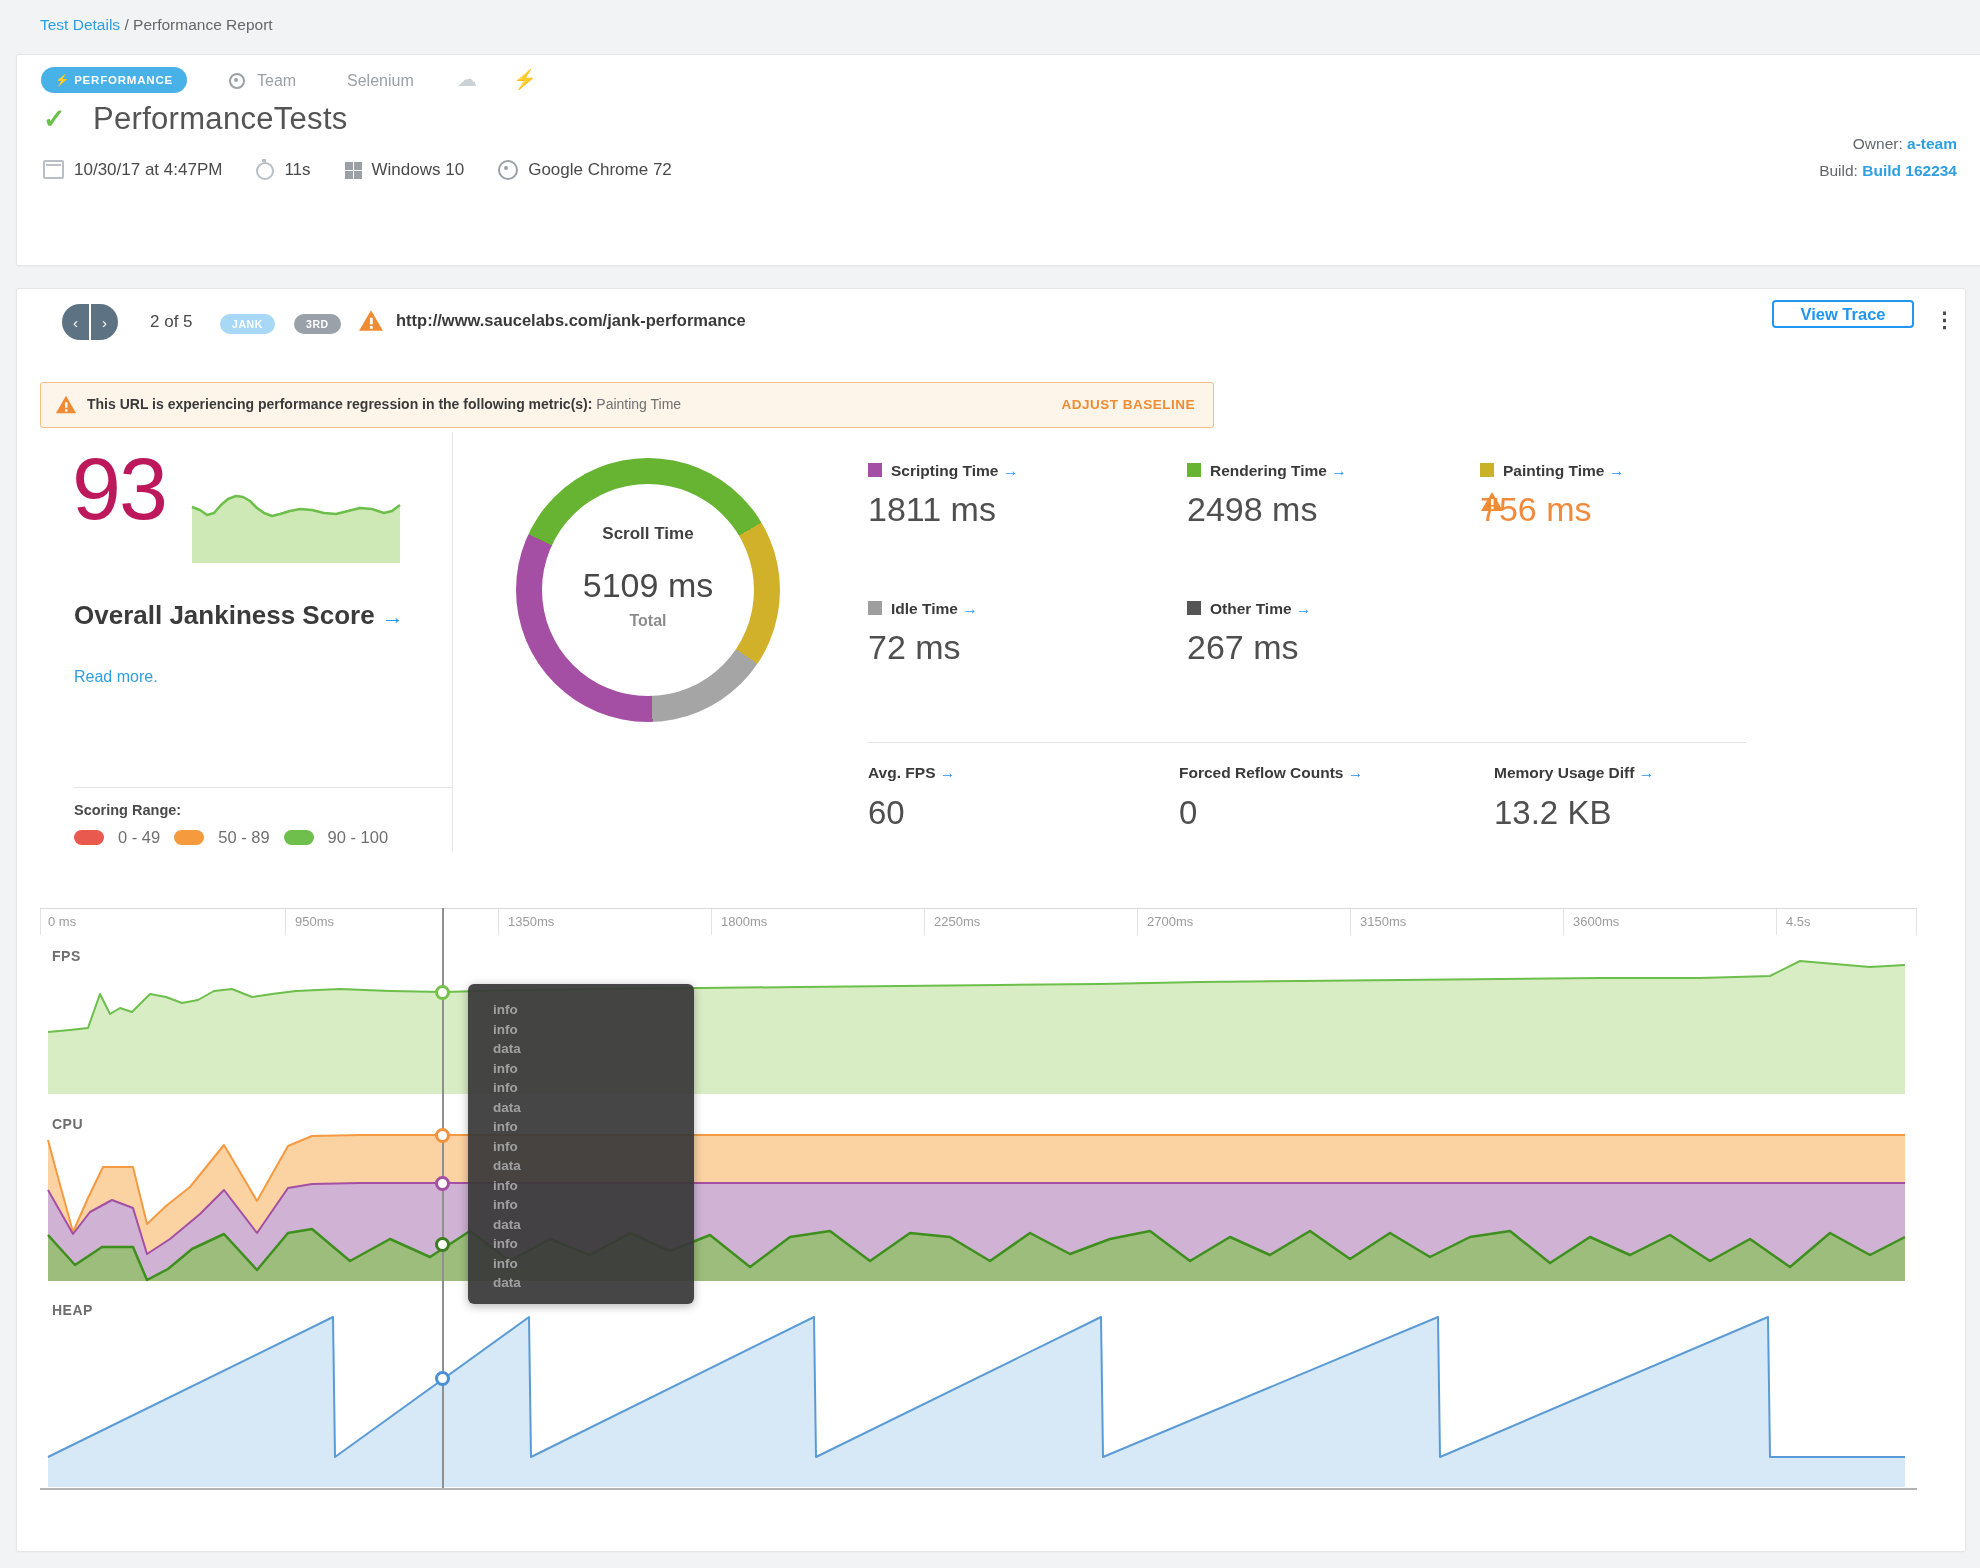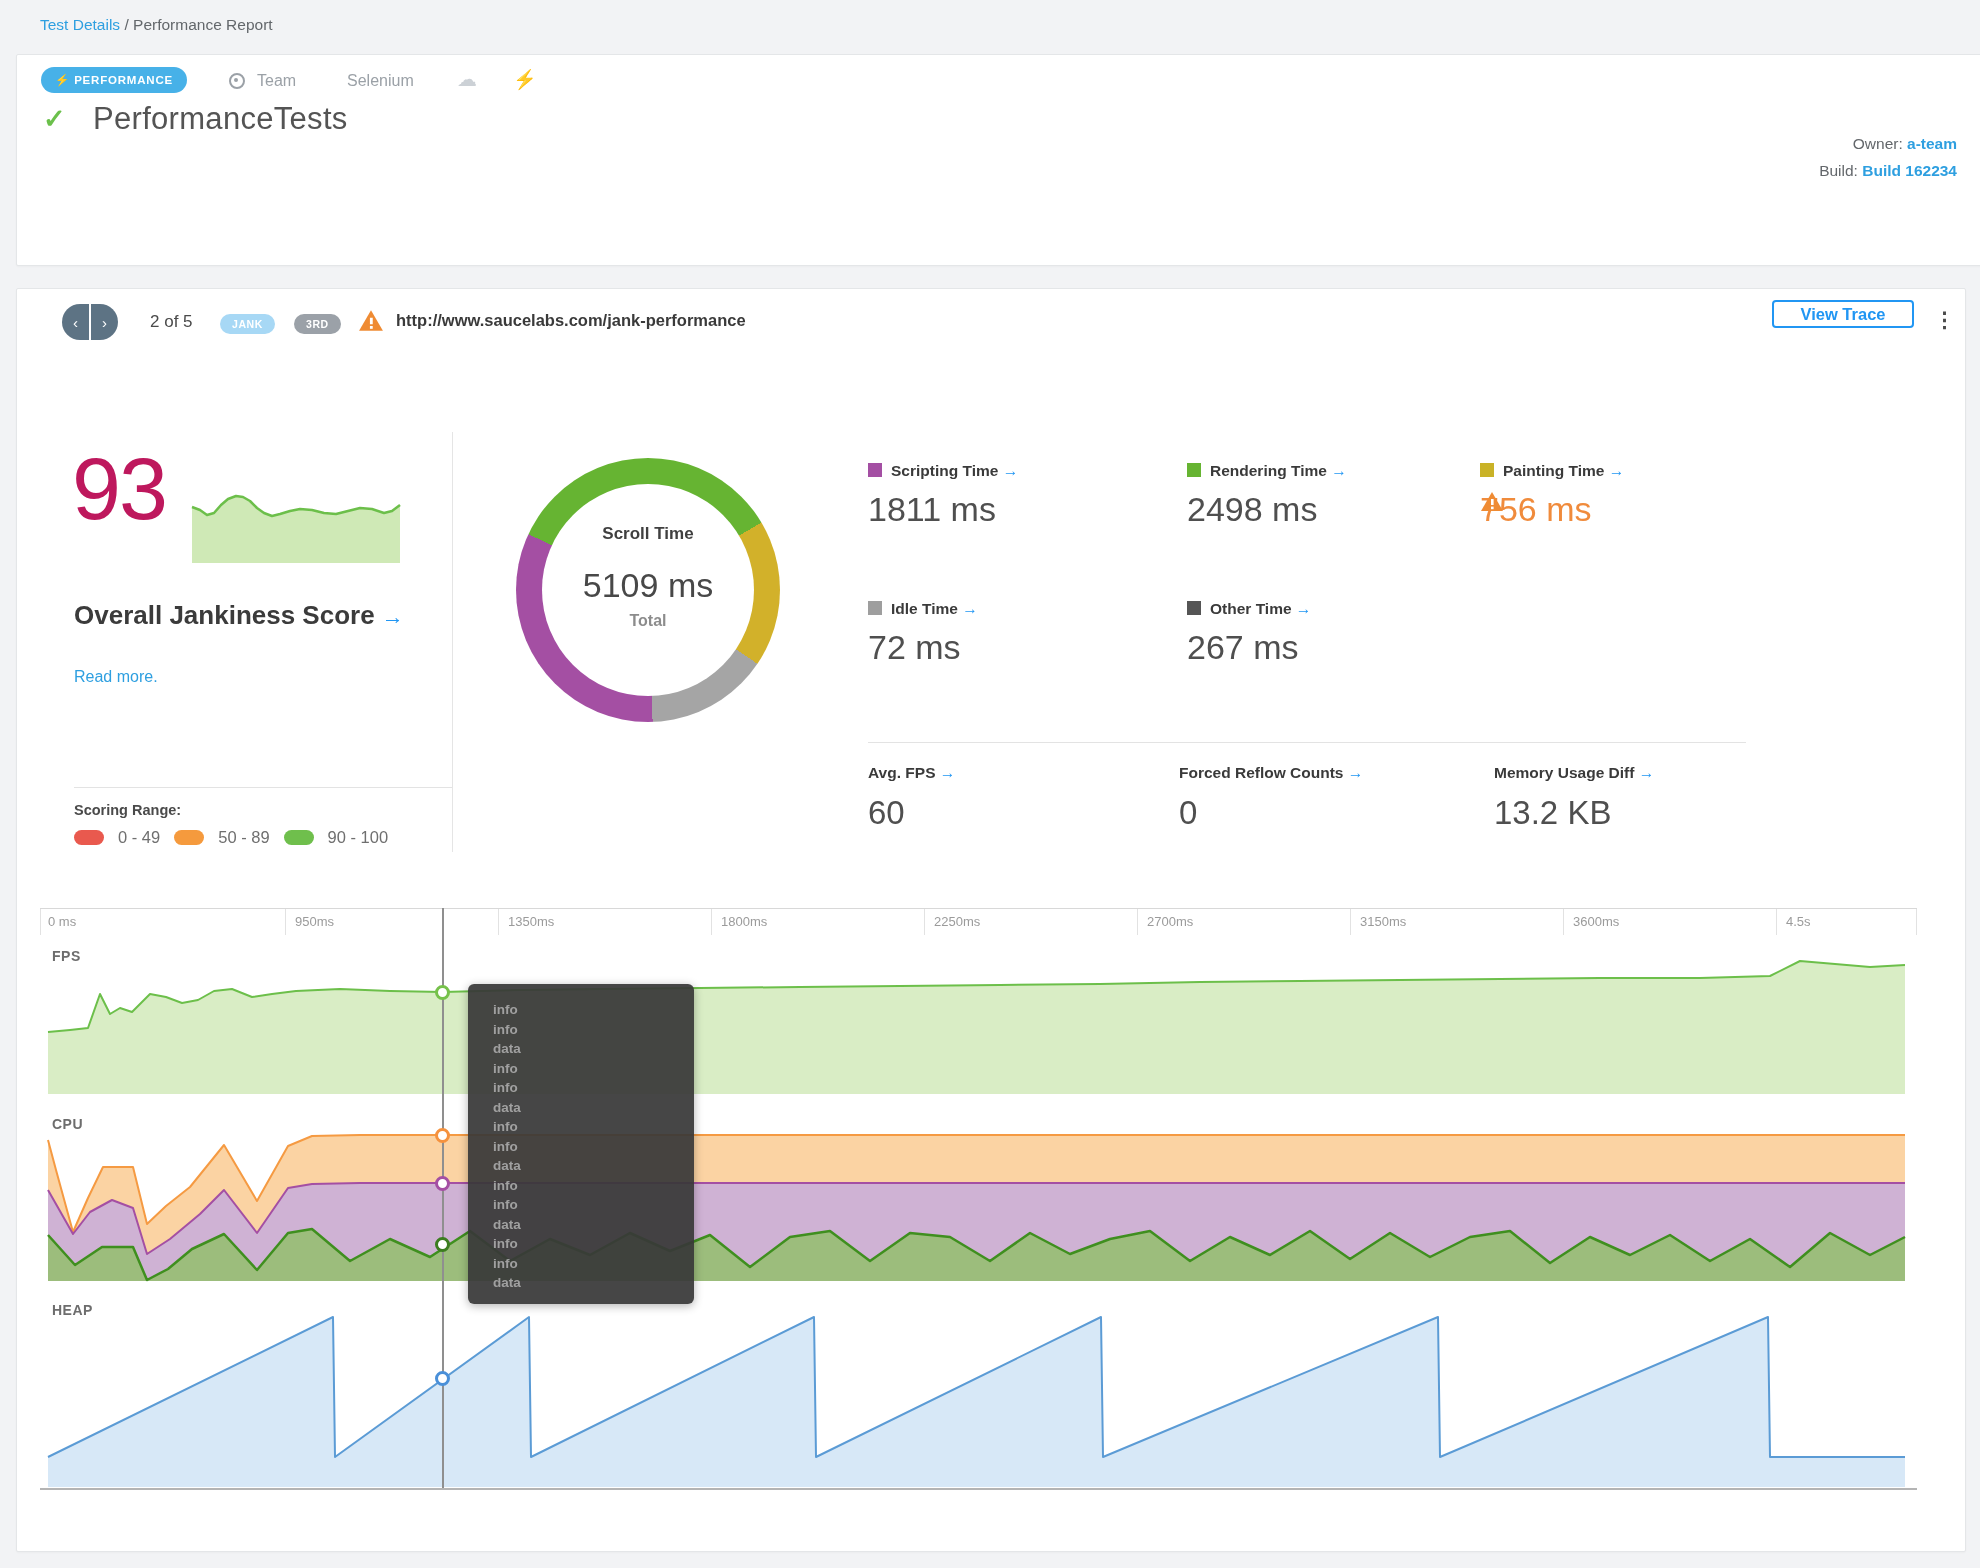--- a/index.html
+++ b/index.html
@@ -84,20 +84,38 @@
     <div class="abs pill-badge" style="left:24px;top:12px;"><span>⚡</span> <span>PERFORMANCE</span></div>
     <div class="abs" style="left:212px;top:18px;"><span class="eye"></span></div>
     <div class="abs hdr-gray" style="left:240px;top:17px;">Team</div>
     <div class="abs hdr-gray" style="left:330px;top:17px;">Selenium</div>
     <div class="abs" style="left:440px;top:12px;font-size:20px;color:#ccd1d6;">☁</div>
     <div class="abs" style="left:496px;top:13px;font-size:19px;color:#ccd1d6;">⚡</div>
 
     <div class="abs title-check" style="left:26px;top:48px;">✓</div>
     <div class="abs page-title" style="left:76px;top:46px;">PerformanceTests</div>
 
+    <div class="abs meta" style="left:26px;top:104px;display:flex;align-items:center;gap:10px;">
+      <span class="cal"></span>
+      <span>10/30/17 at 4:47PM</span>
+      <span style="width:14px;"></span>
+      <span class="stopw"></span>
+      <span>11s</span>
+      <span style="width:14px;"></span>
+      <span class="win">
+          <i></i>
+          <i></i>
+          <i></i>
+          <i></i>
+        </span>
+      <span>Windows 10</span>
+      <span style="width:14px;"></span>
+      <span class="chrome"></span>
+      <span>Google Chrome 72</span>
+    </div>
 
     <div class="r-line" style="top:80px;"><span>Owner: </span><b>a-team</b></div>
     <div class="r-line" style="top:107px;"><span>Build: </span><b>Build 162234</b></div>
   </div>
 
   <div class="card" style="left:16px;top:288px;width:1948px;height:1262px;"></div>
 
   <button class="abs navbtn" style="left:62px;top:304px;border-radius:18px 0 0 18px;">‹</button>
   <button class="abs navbtn" style="left:91px;top:304px;border-radius:0 18px 18px 0;">›</button>
   <div class="abs" style="left:150px;top:312px;font-size:17px;color:#4a4a4a;">2 of 5</div>
@@ -105,20 +123,29 @@
   <div class="abs tagpill" style="left:294px;top:314px;background:#9ba1a8;">3RD</div>
   <svg class="abs" style="left:358px;top:308px;" width="26" height="26" viewBox="0 0 24 24">
       <path d="M12 2 L23 21 H1 Z" fill="#ef8b33"></path>
       <rect x="11" y="9" width="2.6" height="6" fill="#fff"></rect>
       <rect x="11" y="16.6" width="2.6" height="2.6" fill="#fff"></rect>
     </svg>
   <div class="abs url" style="left:396px;top:311px;">http://www.saucelabs.com/jank-performance</div>
   <button class="abs viewtrace">View Trace</button>
   <div class="abs kebab">⋮</div>
 
+  <div class="abs banner">
+    <svg style="position:absolute;left:14px;top:11px;" width="22" height="22" viewBox="0 0 24 24">
+        <path d="M12 2 L23 21 H1 Z" fill="#ef8b33"></path>
+        <rect x="11" y="9" width="2.6" height="6" fill="#fff"></rect>
+        <rect x="11" y="16.6" width="2.6" height="2.6" fill="#fff"></rect>
+      </svg>
+    <div class="banner-text"><b>This URL is experiencing performance regression in the following metric(s): </b><span>Painting Time</span></div>
+    <div class="adjust">ADJUST BASELINE</div>
+  </div>
 
   <div class="abs score-num">93</div>
   <svg id="sparkline-svg" style="left:190px;top:478px;" width="212" height="88" viewBox="190 478 212 88">
       <path d="M192,507L200,510L207,515L214,513L221,505L228,499L236,496L243,497L250,501L257,508L264,513L272,516L280,514L290,511L300,509L312,510L324,513L336,514L348,511L360,508L372,509L384,513L392,511L400,505L400,563L192,563Z" fill="#cfe9b6"></path>
       <path d="M192,507L200,510L207,515L214,513L221,505L228,499L236,496L243,497L250,501L257,508L264,513L272,516L280,514L290,511L300,509L312,510L324,513L336,514L348,511L360,508L372,509L384,513L392,511L400,505" fill="none" stroke="#6cbf4a" stroke-width="2.5" stroke-linejoin="round"></path>
     </svg>
   <div class="abs score-title"><span>Overall Jankiness Score</span> <span class="blue-arrow" style="font-size:22px;">→</span></div>
   <div class="abs score-desc"><br><span class="link readmore">Read more.</span></div>
   <div class="abs hdiv" style="left:74px;top:787px;width:378px;"></div>
   <div class="abs srlabel">Scoring Range:</div>

